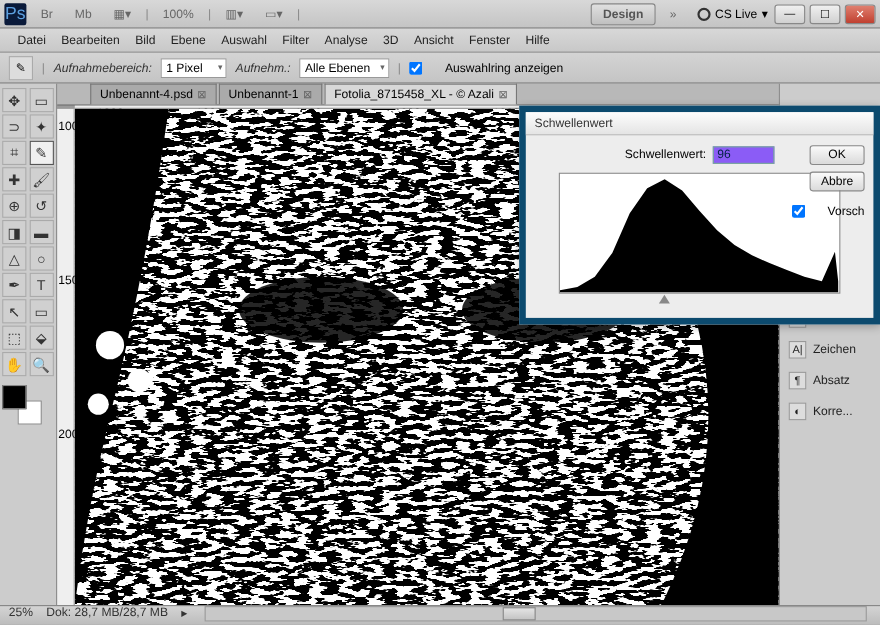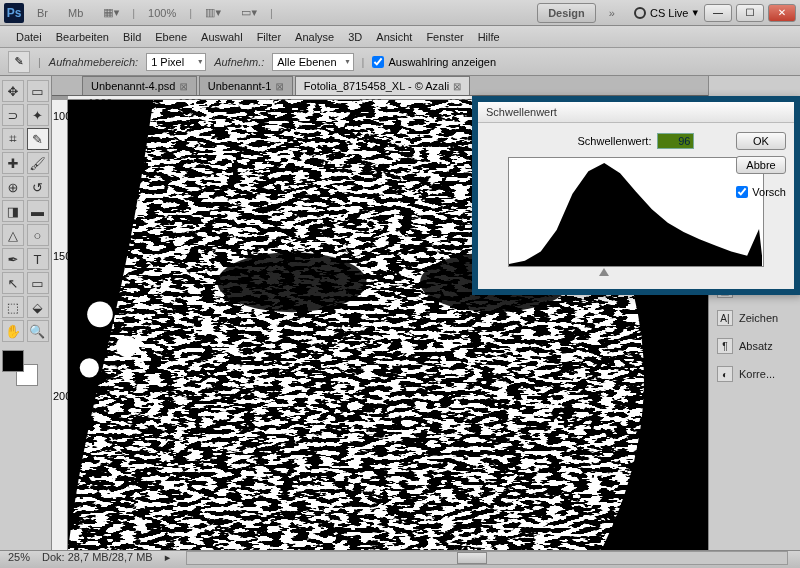--- a/index.html
+++ b/index.html
@@ -1,38 +1,38 @@
 <!DOCTYPE html>
 <html><head>
 <meta charset="utf-8">
 <style>
 * { margin: 0; padding: 0; box-sizing: border-box; font-family: "Segoe UI", Tahoma, sans-serif; font-size: 11px; }
 body { background: #999; width: 800px; height: 568px; overflow: hidden; position: relative; }
 
 .titlebar { height: 26px; background: linear-gradient(#d8d8d8, #c4c4c4); display: flex; align-items: center; padding: 0 4px; gap: 6px; border-bottom: 1px solid #888; }
-.ps-logo { width: 20px; height: 20px; background: #0a1a3a; color: #5da0e0; display: flex; align-items: center; justify-content: center; font-weight: bold; font-size: 12px; border-radius: 2px; }
+.ps-logo { width: 20px; height: 20px; background: #0a1a3a; color: #5da0e0; display: flex; align-items: center; justify-content: center; font-weight: normal; font-size: 16px; border-radius: 2px; }
 .tb-btn { padding: 2px 6px; color: #666; border: 1px solid transparent; }
 .tb-sep { color: #888; }
 .tb-pill { padding: 3px 10px; background: linear-gradient(#e0e0e0, #c0c0c0); border: 1px solid #888; border-radius: 3px; color: #555; font-weight: bold; }
 .tb-pill.active { color: #333; }
 .cslive { display: flex; align-items: center; gap: 4px; margin-left: 6px; }
 .cslive-dot { width: 12px; height: 12px; border: 2px solid #333; border-radius: 50%; }
 .winbtns { display: flex; gap: 4px; margin-left: auto; }
 .winbtn { width: 28px; height: 18px; border: 1px solid #888; border-radius: 3px; background: linear-gradient(#f0f0f0, #d0d0d0); display: flex; align-items: center; justify-content: center; font-size: 10px; }
 .winbtn.close { background: linear-gradient(#e08070, #c04030); color: white; }
 
 .menubar { height: 22px; background: linear-gradient(#d8d8d8, #c8c8c8); display: flex; align-items: center; padding: 0 16px; gap: 14px; border-bottom: 1px solid #999; }
 .menubar span { color: #222; }
 
 .optbar { height: 28px; background: linear-gradient(#d4d4d4, #c4c4c4); display: flex; align-items: center; padding: 0 8px; gap: 8px; border-bottom: 1px solid #888; }
 .tool-ico { width: 22px; height: 22px; display: flex; align-items: center; justify-content: center; border: 1px solid #aaa; background: #ddd; }
 .optlabel { color: #333; font-style: italic; }
 .combo { background: white; border: 1px solid #999; padding: 1px 16px 1px 4px; min-width: 60px; position: relative; height: 18px; display: flex; align-items: center; }
 .combo::after { content: "▾"; position: absolute; right: 3px; color: #666; font-size: 8px; }
-.chk { display: flex; align-items: center; gap: 4px; }
+.chk { display: flex; align-items: center; gap: 20px; }
 .chk input { width: 12px; height: 12px; }
 
 .workspace { display: flex; height: calc(568px - 26px - 22px - 28px - 18px); }
 .toolpanel { width: 52px; background: #ccc; border-right: 1px solid #888; padding: 4px 2px; }
 .toolgrid { display: grid; grid-template-columns: 1fr 1fr; gap: 2px; }
 .tool { width: 22px; height: 22px; background: #d0d0d0; border: 1px solid #aaa; display: flex; align-items: center; justify-content: center; font-size: 13px; color: #333; }
 .tool.sel { background: #f0f0f0; border-color: #555; }
 .swatches { margin-top: 8px; position: relative; width: 40px; height: 40px; }
 .sw-fg { position: absolute; top: 0; left: 0; width: 22px; height: 22px; background: #000; border: 1px solid #888; }
 .sw-bg { position: absolute; bottom: 4px; right: 4px; width: 22px; height: 22px; background: #fff; border: 1px solid #888; }
@@ -55,21 +55,21 @@
 .rp-icon { width: 16px; height: 16px; display: flex; align-items: center; justify-content: center; border: 1px solid #999; background: #ddd; font-size: 10px; }
 
 .statusbar { height: 18px; background: linear-gradient(#d4d4d4, #bcbcbc); display: flex; align-items: flex-start; padding: 0 8px; gap: 12px; font-size: 10px; color: #333; border-top: 1px solid #888; }
 .statusbar .scrolltrack { flex: 1; height: 14px; background: #c8c8c8; border: 1px solid #999; position: relative; margin: 0 4px; }
 .statusbar .thumb { position: absolute; left: 45%; width: 30px; height: 100%; background: linear-gradient(#e4e4e4, #c4c4c4); border: 1px solid #888; }
 
 .dialog { position: absolute; top: 96px; left: 472px; width: 328px; background: #ededed; border: 6px solid #0c4a6e; box-shadow: 2px 2px 8px rgba(0,0,0,0.3); }
 .dlg-title { background: linear-gradient(#fdfdfd, #e4e4e4); padding: 4px 8px; color: #333; border-bottom: 1px solid #bbb; }
 .dlg-body { padding: 10px 12px; }
 .dlg-row { display: flex; align-items: center; justify-content: center; gap: 6px; margin-bottom: 8px; }
-.dlg-input { width: 37px; border: 1px solid #7a9; background: #4d7c0f; padding: 1px 3px; color: #024; text-align: right; }
+.dlg-input { width: 56px; border: 1px solid #7a9; background: #8b5cf6; padding: 1px 3px; color: #024; text-align: left; }
 .histo { width: 256px; height: 110px; border: 1px solid #888; background: #fff; margin: 0 auto; position: relative; }
 .histo svg { width: 100%; height: 100%; }
 .hslider { position: relative; width: 256px; margin: 2px auto 0; height: 10px; }
 .hslider .tri { position: absolute; top: -1px; width: 0; height: 0; border-left: 5px solid transparent; border-right: 5px solid transparent; border-bottom: 8px solid #888; }
 .dlg-side { position: absolute; right: 8px; top: 30px; display: flex; flex-direction: column; gap: 6px; align-items: flex-end; }
 .dlg-btn { width: 50px; padding: 2px 4px; background: linear-gradient(#fafafa, #dadada); border: 1px solid #888; border-radius: 3px; text-align: center; overflow: hidden; }
 </style>
 </head>
 <body>
 

